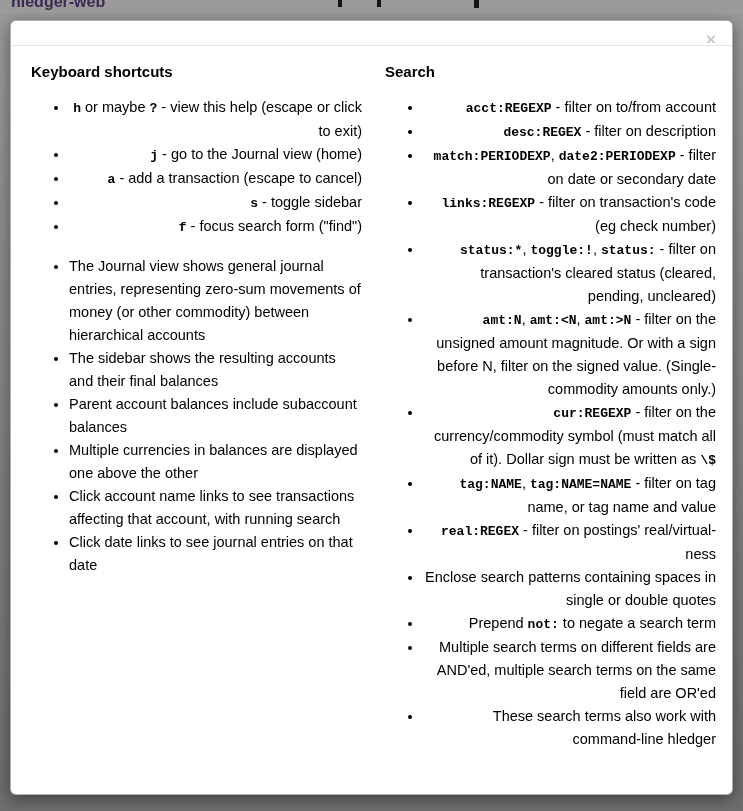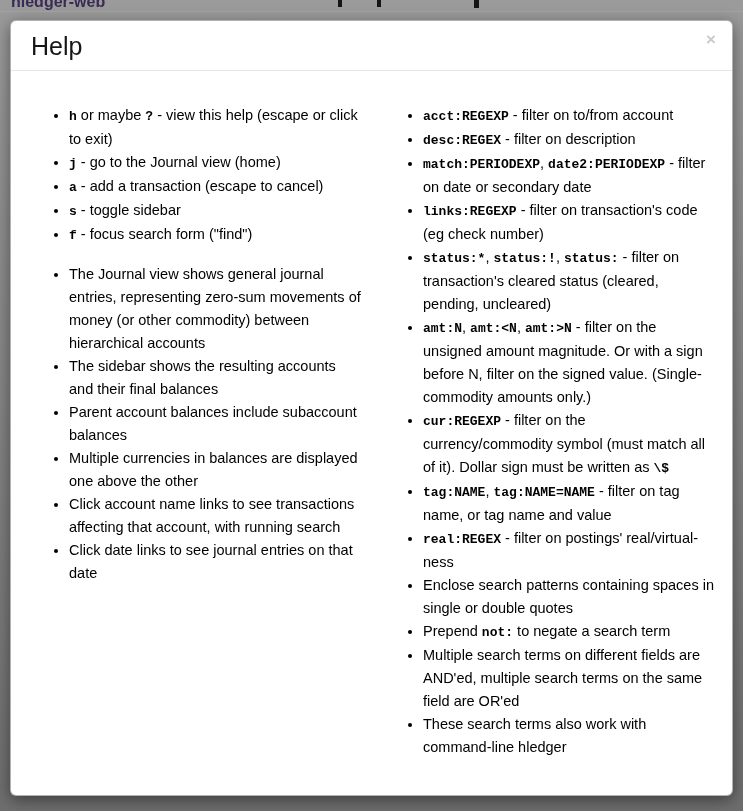--- a/index.html
+++ b/index.html
@@ -58,21 +58,21 @@
     font-family:"Liberation Sans",sans-serif;
   }
   .modal-body{
     display:flex;gap:23px;
     padding:17px 16px 26px 20px;
   }
   .col{flex:1 1 0;min-width:0;}
   .section-heading{
     display:block;font-size:15px;font-weight:bold;color:#000;
   }
-  .section-heading + ul{margin-top:28px;}
+  .section-heading + ul{margin-top:16px;text-align:right;}
   ul{margin:16px 0 10px;padding-left:38px;list-style:disc;}
   ul + .section-heading{margin-top:17px;}
   li{
     font-size:14.5px;line-height:23px;color:#000;
   }
   code{
     font-family:"Liberation Mono","DejaVu Sans Mono",monospace;
     font-weight:bold;font-size:13px;color:#000;
   }
 </style>
@@ -83,47 +83,48 @@
   <div class="nav-line"></div>
   <a class="brand">hledger-web</a>
   <div class="stem s1"></div>
   <div class="stem s2"></div>
   <div class="stem s3"></div>
 </div>
 
 <div class="modal">
   <div class="modal-header">
     <button class="close">×</button>
-    <h3 class="modal-title">Help</h3>
   </div>
   <div class="modal-body">
     <div class="col">
+      <b class="section-heading">Keyboard shortcuts</b>
       <ul>
           <li><code>h</code> or maybe <code>?</code> - view this help (escape or click to exit)</li>
           <li><code>j</code> - go to the Journal view (home)</li>
           <li><code>a</code> - add a transaction (escape to cancel)</li>
           <li><code>s</code> - toggle sidebar</li>
           <li><code>f</code> - focus search form ("find")</li>
         </ul>
       <ul>
           <li>The Journal view shows general journal entries, representing zero-sum movements of money (or other commodity) between hierarchical accounts</li>
           <li>The sidebar shows the resulting accounts and their final balances</li>
           <li>Parent account balances include subaccount balances</li>
           <li>Multiple currencies in balances are displayed one above the other</li>
           <li>Click account name links to see transactions affecting that account, with running search</li>
           <li>Click date links to see journal entries on that date</li>
         </ul>
     </div>
     <div class="col">
+      <b class="section-heading">Search</b>
       <ul>
           <li><code>acct:REGEXP</code> - filter on to/from account</li>
           <li><code>desc:REGEX</code> - filter on description</li>
           <li><code>match:PERIODEXP</code>, <code>date2:PERIODEXP</code> - filter on date or secondary date</li>
           <li><code>links:REGEXP</code> - filter on transaction's code (eg check number)</li>
-          <li><code>status:*</code>, <code>status:!</code>, <code>status:</code> - filter on transaction's cleared status (cleared, pending, uncleared)</li>
+          <li><code>status:*</code>, <code>toggle:!</code>, <code>status:</code> - filter on transaction's cleared status (cleared, pending, uncleared)</li>
           <li><code>amt:N</code>, <code>amt:&lt;N</code>, <code>amt:&gt;N</code> - filter on the unsigned amount magnitude. Or with a sign before N, filter on the signed value. (Single-commodity amounts only.)</li>
           <li><code>cur:REGEXP</code> - filter on the currency/commodity symbol (must match all of it). Dollar sign must be written as <code>\$</code></li>
           <li><code>tag:NAME</code>, <code>tag:NAME=NAME</code> - filter on tag name, or tag name and value</li>
           <li><code>real:REGEX</code> - filter on postings' real/virtual-ness</li>
           <li>Enclose search patterns containing spaces in single or double quotes</li>
           <li>Prepend <code>not:</code> to negate a search term</li>
           <li>Multiple search terms on different fields are AND'ed, multiple search terms on the same field are OR'ed</li>
           <li>These search terms also work with command-line hledger</li>
         </ul>
     </div>

